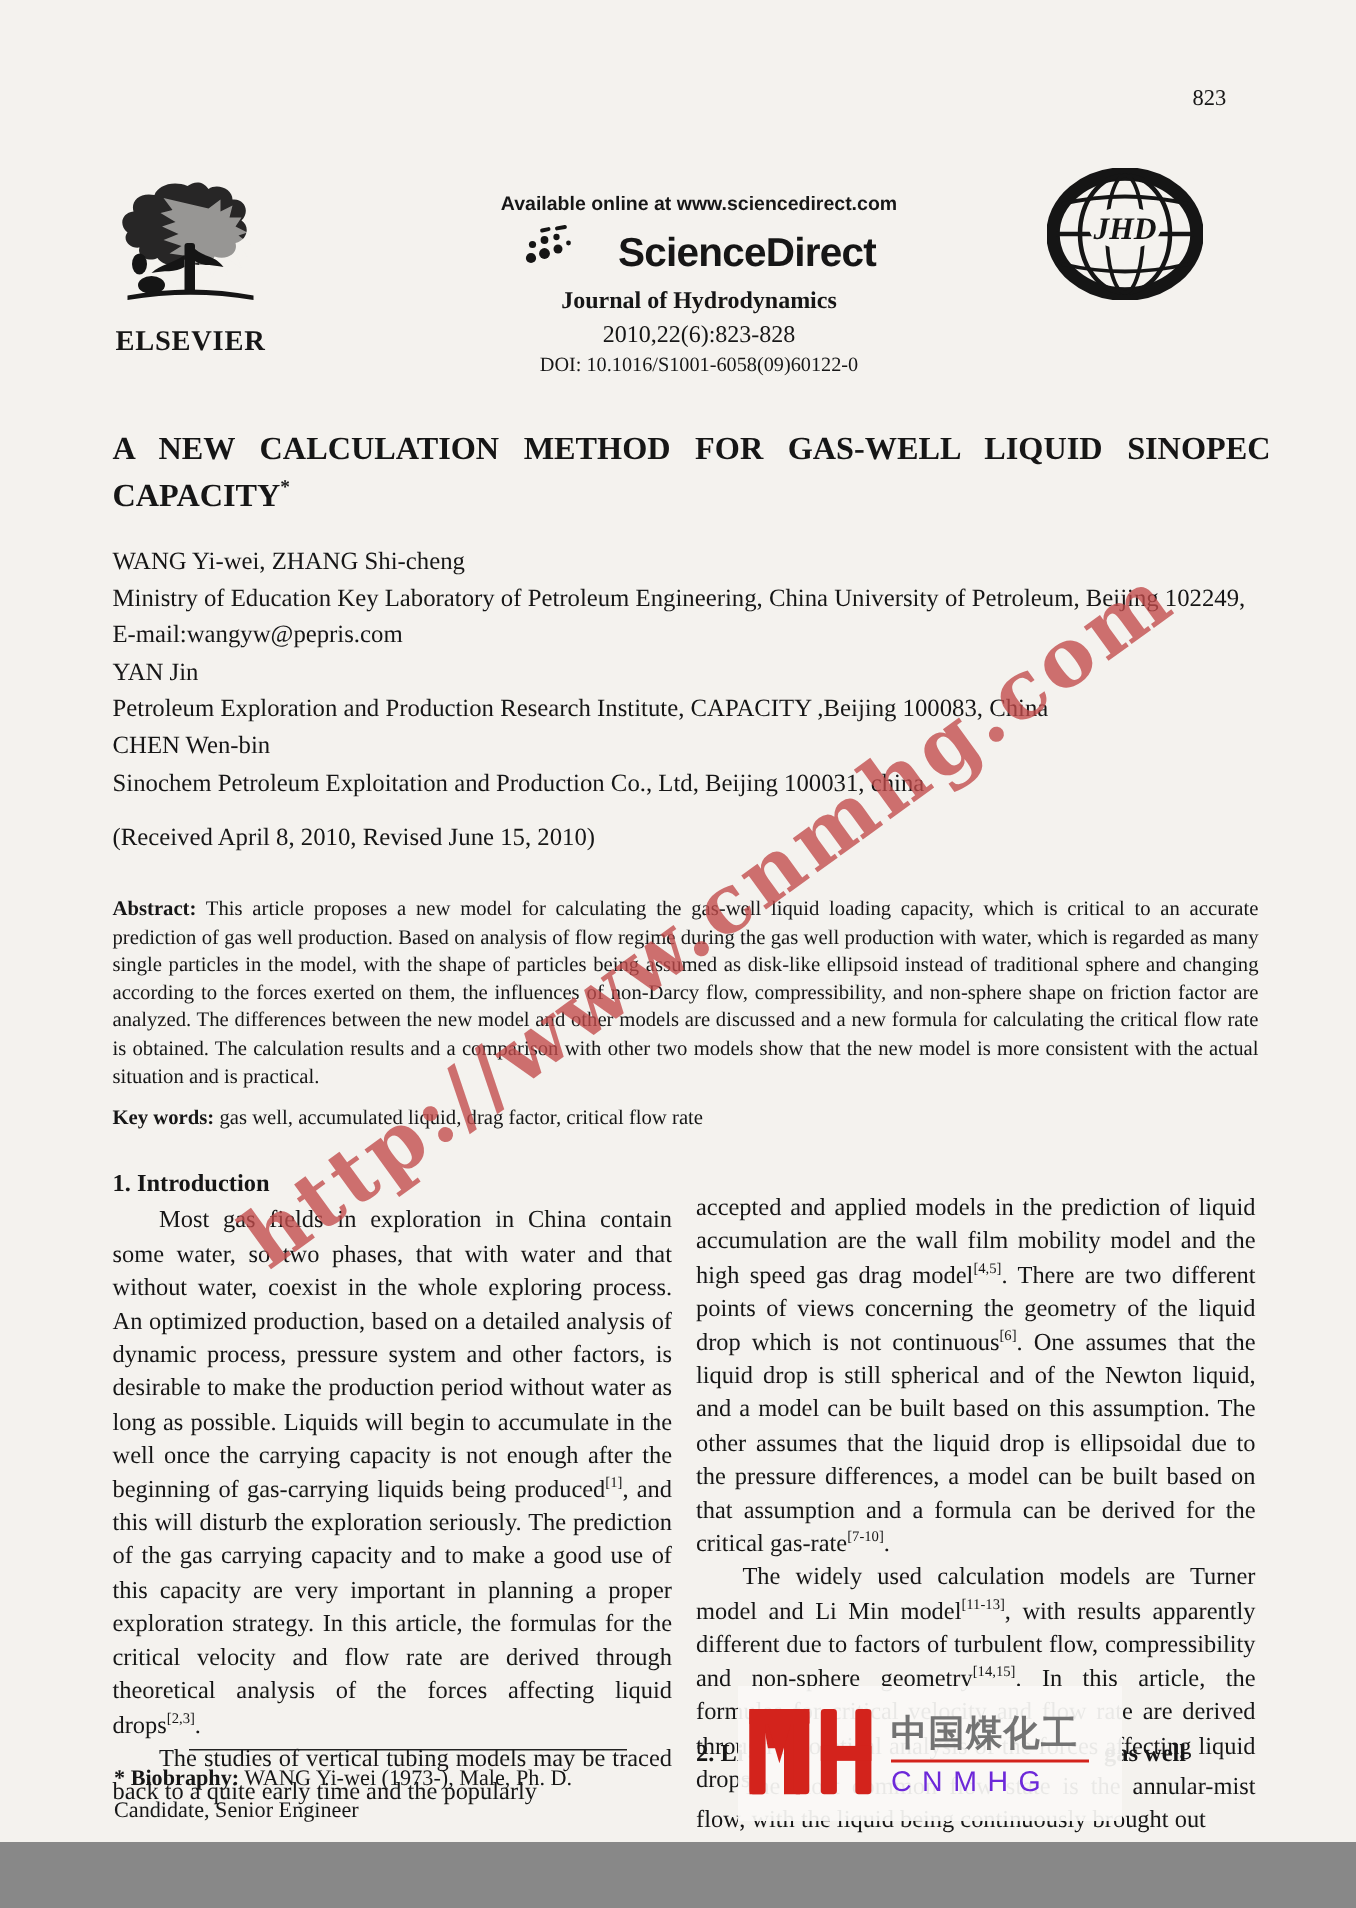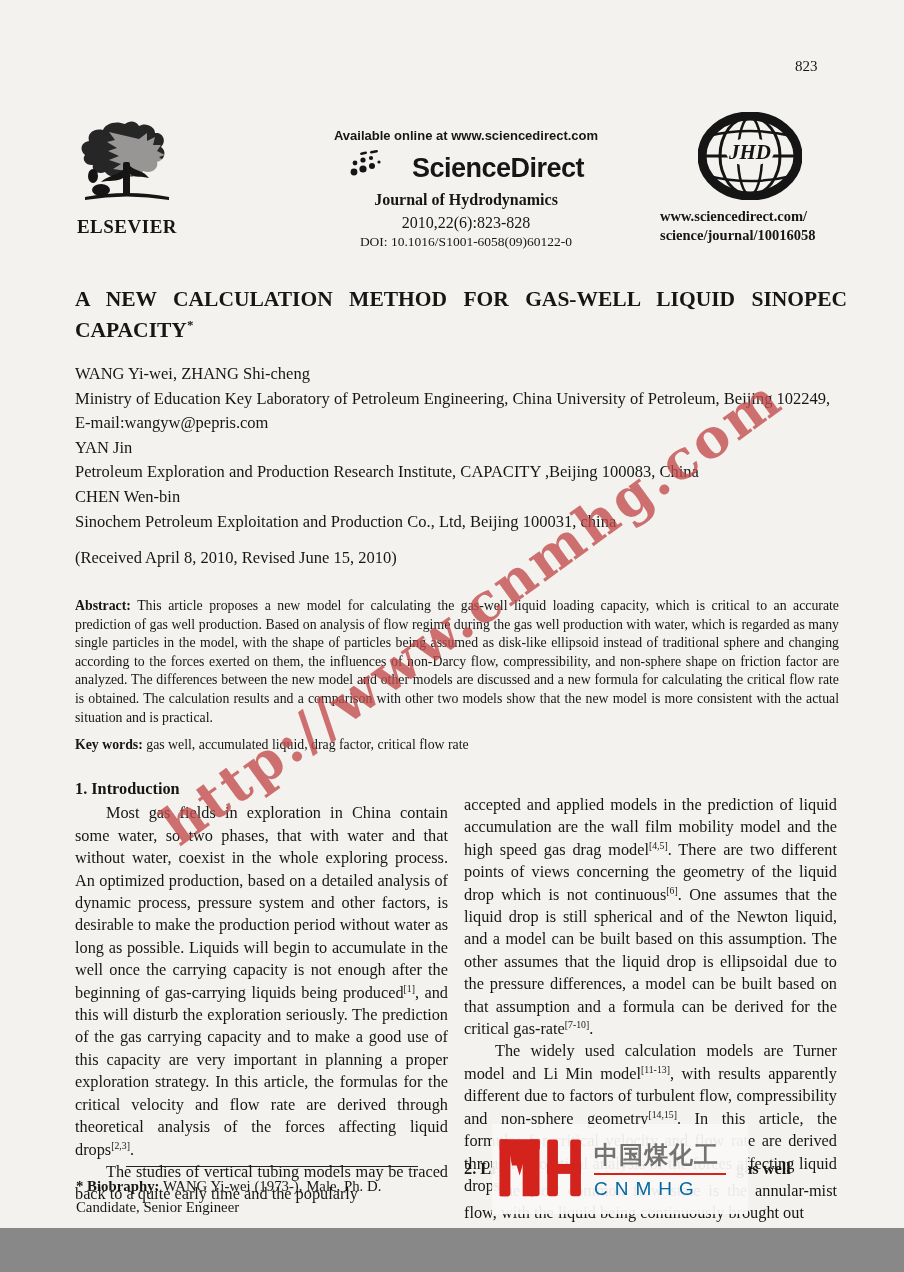--- a/index.html
+++ b/index.html
@@ -54,21 +54,21 @@
   .watermark{top:800px;left:168px;font-family:"DejaVu Serif",serif;font-weight:bold;
              font-size:54px;letter-spacing:3px;color:rgba(193,74,74,0.78);
              transform:rotate(-36deg);transform-origin:0 50%;white-space:nowrap;z-index:6;pointer-events:none;}
 
   
   .stamp{top:1124px;left:492px;width:256px;height:90px;background:rgba(250,249,246,0.93);
          display:flex;align-items:center;gap:10px;z-index:7;}
   .stamp-txt{display:flex;flex-direction:column;}
   .stamp-cn{font-size:24px;font-weight:bold;color:#737373;letter-spacing:1px;}
   .stamp-rule{border:none;border-top:2.5px solid #d3231c;margin:2px 0 3px 0;width:132px;}
-  .stamp-latin{font-family:"Liberation Sans",sans-serif;font-size:19px;color:#0369a1;letter-spacing:7px;}
+  .stamp-latin{font-family:"Liberation Sans",sans-serif;font-size:19px;color:#6d28d9;letter-spacing:7px;}
 </style>
 </head>
 <body>
 
 <div class="page">
 
   <div class="abs pageno">823</div>
 
   <div class="abs els">
     <span>
@@ -119,24 +119,20 @@
         <ellipse cx="52" cy="44" rx="48" ry="40" fill="none" stroke="#151515" stroke-width="9"></ellipse>
         <ellipse cx="52" cy="44" rx="30" ry="39" fill="none" stroke="#151515" stroke-width="3"></ellipse>
         <ellipse cx="52" cy="44" rx="12" ry="39" fill="none" stroke="#151515" stroke-width="2.5"></ellipse>
         <line x1="6" y1="44" x2="98" y2="44" stroke="#151515" stroke-width="3"></line>
         <path d="M10 24 Q52 14 94 24" fill="none" stroke="#151515" stroke-width="2.5"></path>
         <path d="M10 64 Q52 74 94 64" fill="none" stroke="#151515" stroke-width="2.5"></path>
         <ellipse cx="52" cy="40" rx="24" ry="14" fill="#f4f2ee"></ellipse>
         <text x="52" y="47" font-family="Liberation Serif, serif" font-size="21" font-weight="bold" font-style="italic" text-anchor="middle" fill="#151515">JHD</text>
       </svg>
     </span>
-    <div class="globe-url">
-      <div>www.sciencedirect.com/</div>
-      <div>science/journal/10016058</div>
-    </div>
   </div>
 
   <div class="abs title">
     <div class="title-l1">A NEW CALCULATION METHOD FOR GAS-WELL LIQUID SINOPEC</div>
     <div><span>CAPACITY</span><sup>*</sup></div>
   </div>
 
   <div class="abs authors">
     <div>WANG Yi-wei, ZHANG Shi-cheng</div>
     <div>Ministry of Education Key Laboratory of Petroleum Engineering, China University of Petroleum, Beijing 102249,</div>

